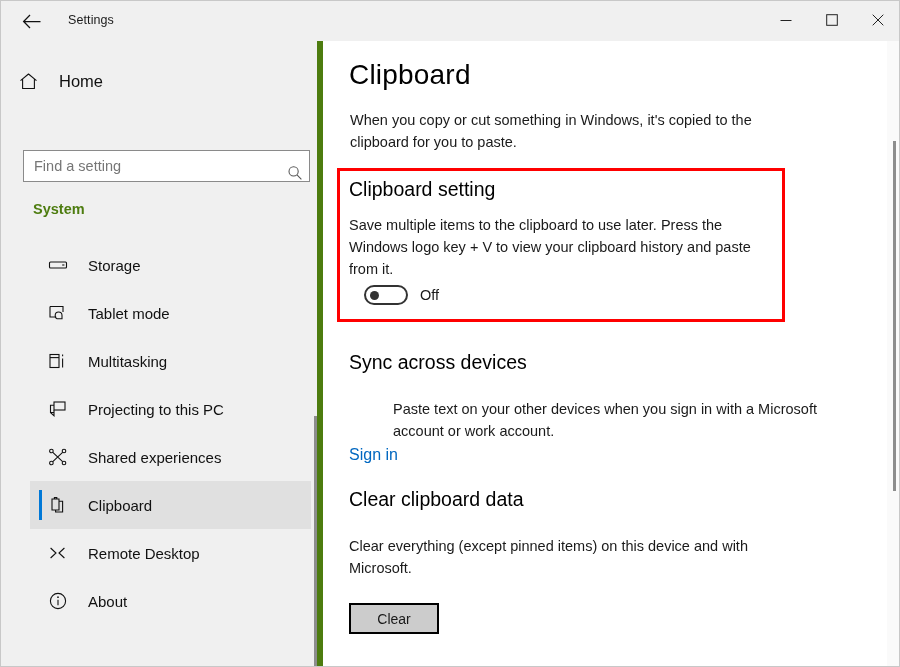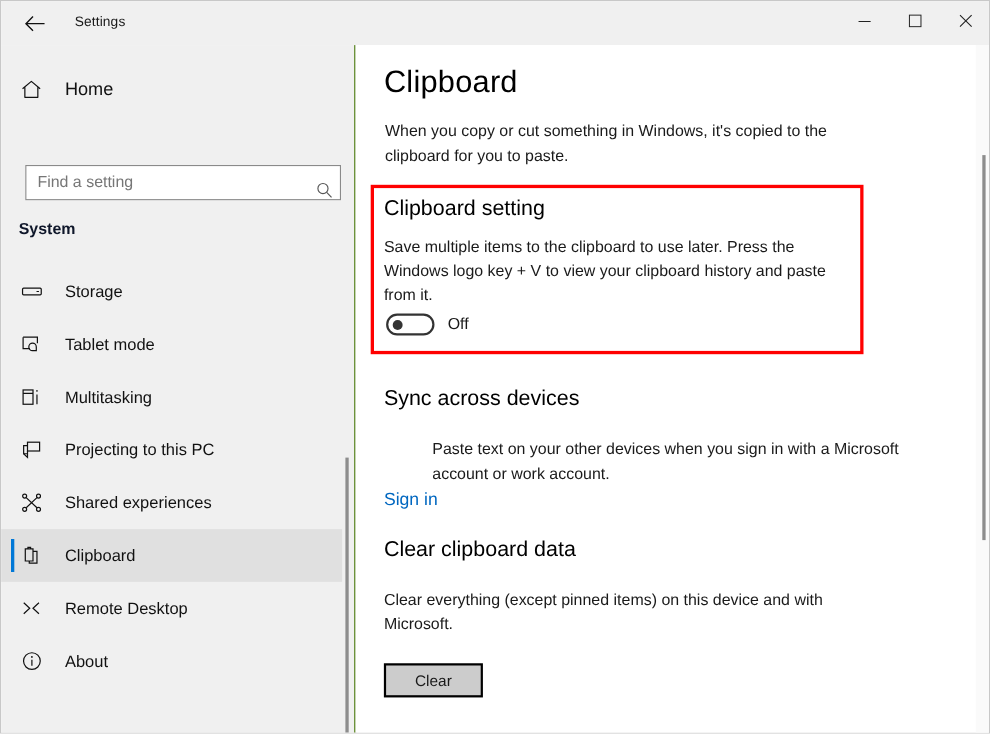--- a/index.html
+++ b/index.html
@@ -44,21 +44,21 @@
     width: 46px; height: 40px;
     display: flex; align-items: center; justify-content: center;
     color: #222;
   }
 
   
   .sidebar {
     position: absolute; left: 0; top: 40px;
     width: 322px; height: 626px;
     background: #f0f0f0;
-    border-right: 1px solid #4d7c0f;
+    border-right: 6px solid #4d7c0f;
   }
   .home-row {
     position: absolute; left: 0; top: 20px;
     width: 310px; height: 40px;
     display: flex; align-items: center;
     padding-left: 18px;
   }
   .home-ico { width: 28px; display: flex; align-items:center; }
   .home-label {
     font-size: 16.5px; color: #111; margin-left: 12px;
@@ -77,32 +77,33 @@
     padding: 0 6px 0 10px;
     font-family: "Liberation Sans", sans-serif;
     font-size: 14.5px; color: #333; background: transparent;
   }
   .search-input::placeholder { color: #767676; }
   .search-ico {
     width: 28px; display: flex; align-items: center; justify-content: center;
     color: #555;
   }
   .cat-title {
-    position: absolute; left: 16px; top: 160px;
-    font-size: 14.5px; font-weight: bold; color: #0f172a;
+    position: absolute; left: 32px; top: 160px;
+    font-size: 14.5px; font-weight: bold; color: #4d7c0f;
   }
   .navlist {
     position: absolute; left: 0; top: 200px;
     width: 310px;
   }
   .navitem {
     position: relative;
     height: 48px;
     display: flex; align-items: center;
     padding-left: 18px;
+    margin-left: 29px;
   }
   .navitem.selected { background: #e0e0e0; }
   .navitem.selected::before {
     content: "";
     position: absolute; left: 9px; top: 9px;
     width: 3px; height: 30px;
     background: #0078d7;
   }
   .nav-ico {
     width: 28px; min-width: 28px;
@@ -150,21 +151,21 @@
   }
   .block-history .section-title { position:absolute; left:12px; top:10px; }
   .block-history .section-desc  { position:absolute; left:12px; top:46px; width:425px; }
   .redbox {
     position: absolute; left: 13px; top: 127px;
     width: 448px; height: 154px;
     border: 3px solid #ff0000;
     pointer-events: none;
   }
   .toggle-row {
-    position: absolute; left: 14px; top: 117px;
+    position: absolute; left: 27px; top: 117px;
     display: flex; align-items: center; justify-content: flex-end;
   }
   .toggle {
     width: 44px; height: 20px;
     border: 2px solid #333;
     border-radius: 10px;
     background: #fff;
     position: relative;
   }
   .toggle .knob {

